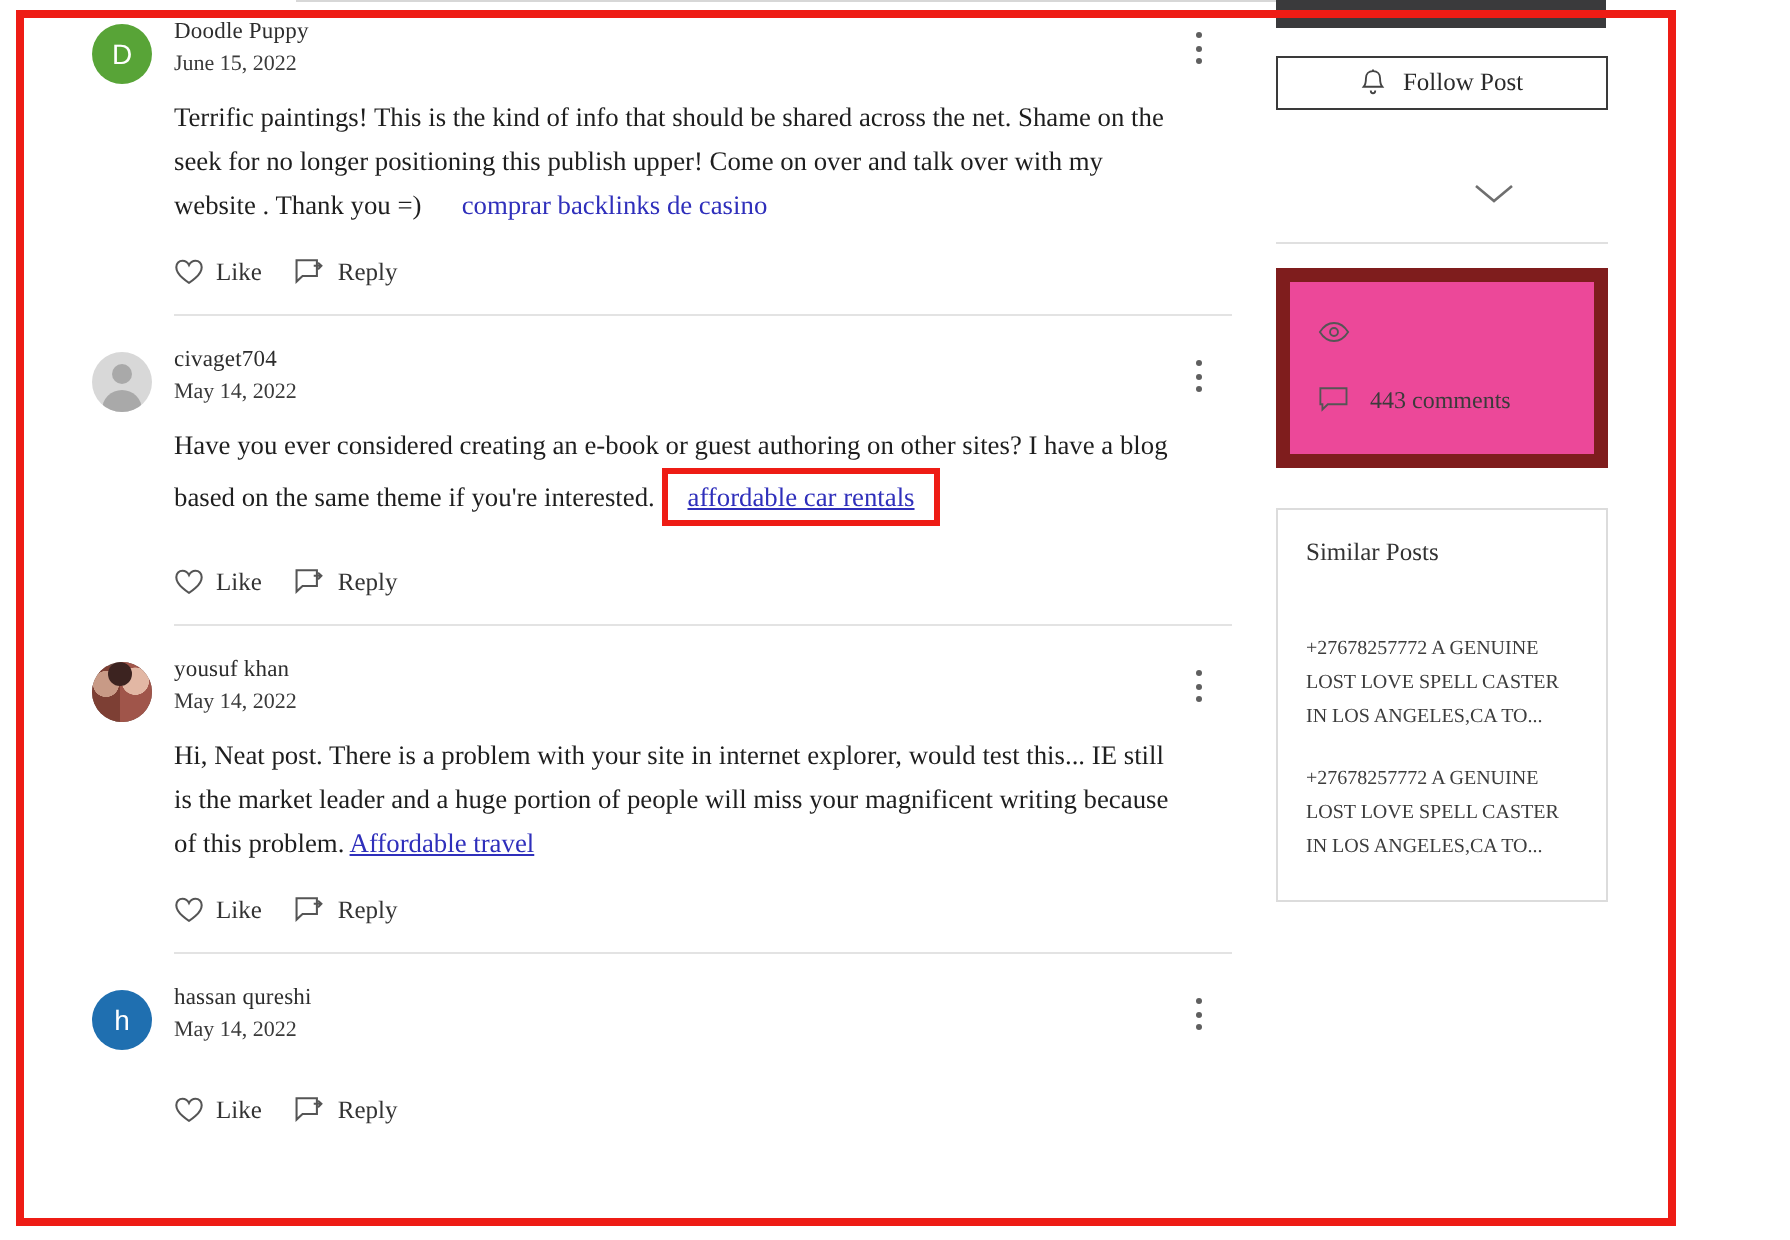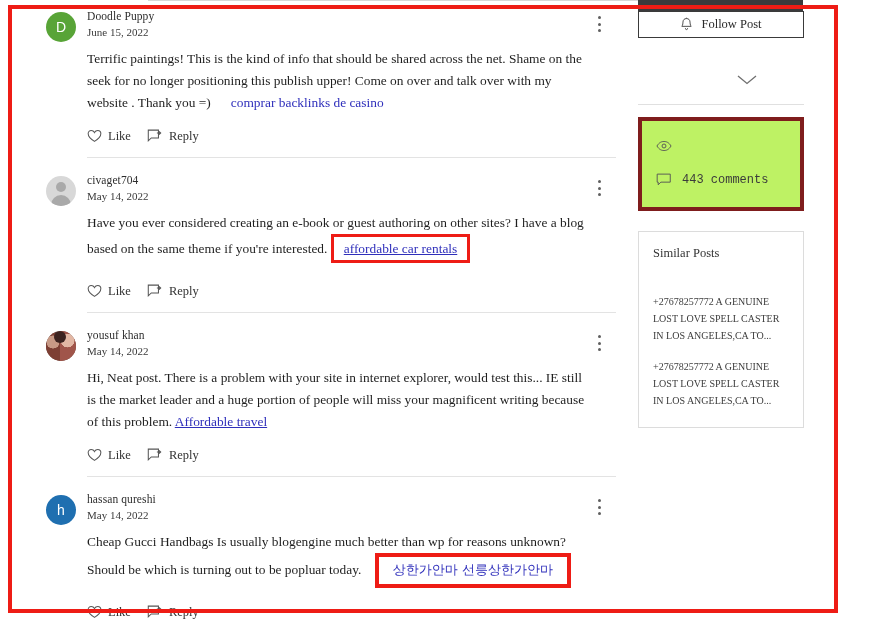--- a/index.html
+++ b/index.html
@@ -108,35 +108,34 @@
     padding: 1px 10px 0 10px; position: relative; z-index: 5;
   }
   .hl-korean {
     display: inline-block; border: 4px solid #ee1c15; background: #fff;
     padding: 2px 14px 3px 14px; position: relative; z-index: 5;
     color: #2f2fbb; font-family: "DejaVu Sans", sans-serif; font-size: 13px;
     white-space: nowrap;
   }
 
   
-  .sidebar { position: absolute; left: 638px; top: 11px; width: 166px; }
+  .sidebar { position: absolute; left: 638px; top: 28px; width: 166px; }
   .follow-btn {
     width: 166px; height: 27px; border: 1px solid #3a3a3a; background: #fff;
     display: flex; align-items: center; justify-content: center; gap: 8px;
     font-size: 12.5px; color: #2a2a2a;
   }
   .chev-row {
     width: 166px; height: 40px; display: flex; align-items: center; justify-content: center;
     margin-top: 22px;
   }
   .sb-rule { width: 166px; height: 1px; background: #e0e0e0; margin-top: 4px; }
   .stats-card {
-    width: 166px; margin-top: 12px; border: 4px solid #7f1d1d; background: #bef264;
+    width: 166px; margin-top: 12px; border: 7px solid #7f1d1d; background: #ec4899;
     padding: 12px 14px 14px 14px;
-    font-family: Liberation Mono, monospace;
   }
   .stat-row { display: flex; align-items: center; gap: 10px; height: 26px; font-size: 12px; color: #3b3b3b; }
   .stat-row.first { margin-bottom: 8px; }
 
   .similar-card {
     width: 166px; margin-top: 20px; border: 1px solid #dcdcdc; background: #fff;
     padding: 14px 14px 18px 14px;
   }
   .similar-title { font-size: 12.5px; color: #333; margin-bottom: 32px; }
   .similar-item { font-size: 10px; line-height: 17px; color: #3c3c3c; margin-bottom: 14px; }
@@ -280,25 +279,20 @@
         <div class="avatar blue">
           <span>h</span>
         </div>
         <div class="cname">hassan qureshi</div>
         <div class="cdate">May 14, 2022</div>
         <div class="kebab">
             <i></i>
             <i></i>
             <i></i>
           </div>
-      </div>
-      <div class="cbody">
-        <span>Cheap  Gucci Handbags Is usually blogengine much better than wp for reasons  unknown? Should be which is turning out to be popluar today.</span>
-        &nbsp;&nbsp;
-        <span class="hl-korean">상한가안마 선릉상한가안마</span>
       </div>
       <div class="actions" style="margin-top:12px;">
         <div class="act">
           <span>
             <svg width="15" height="14" viewBox="0 0 16 15">
                 <path d="M8 13.3C8 13.3 1.2 9.3 1.2 4.9C1.2 2.9 2.7 1.5 4.5 1.5C6 1.5 7.4 2.6 8 3.8C8.6 2.6 10 1.5 11.5 1.5C13.3 1.5 14.8 2.9 14.8 4.9C14.8 9.3 8 13.3 8 13.3Z" fill="none" stroke="#555" stroke-width="1.1"></path>
               </svg>
           </span>
           <span>Like</span>
         </div>

